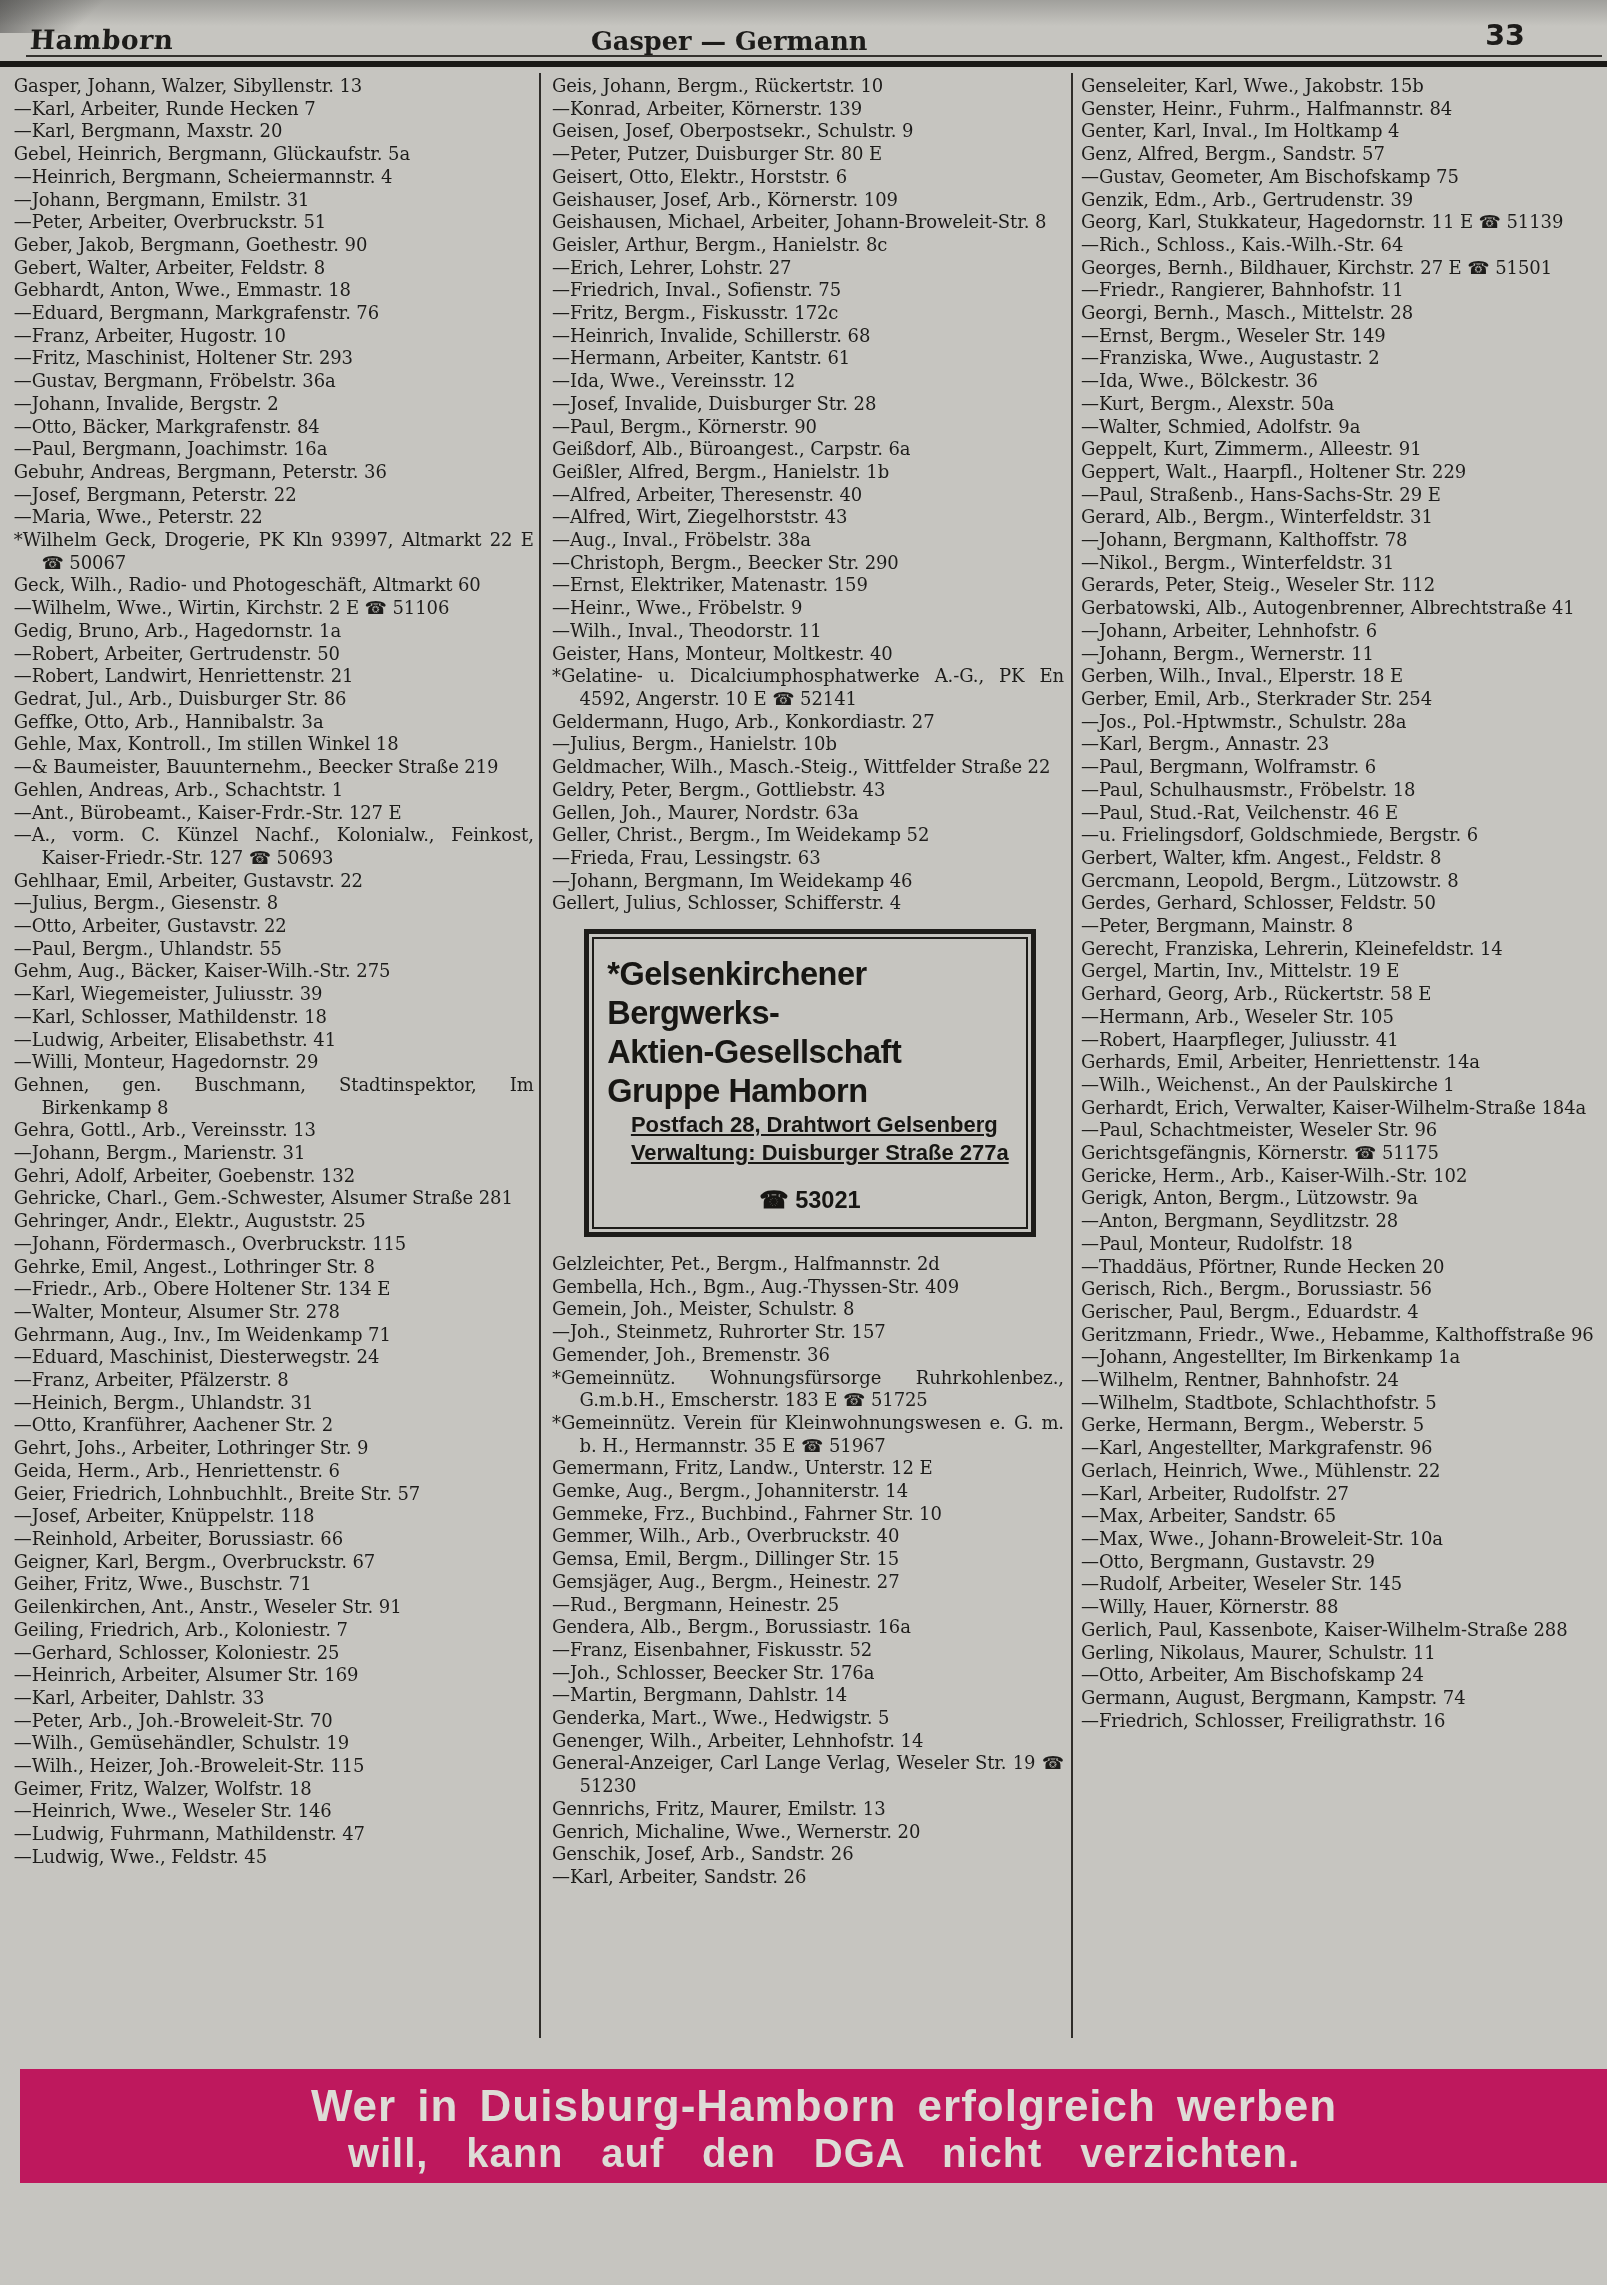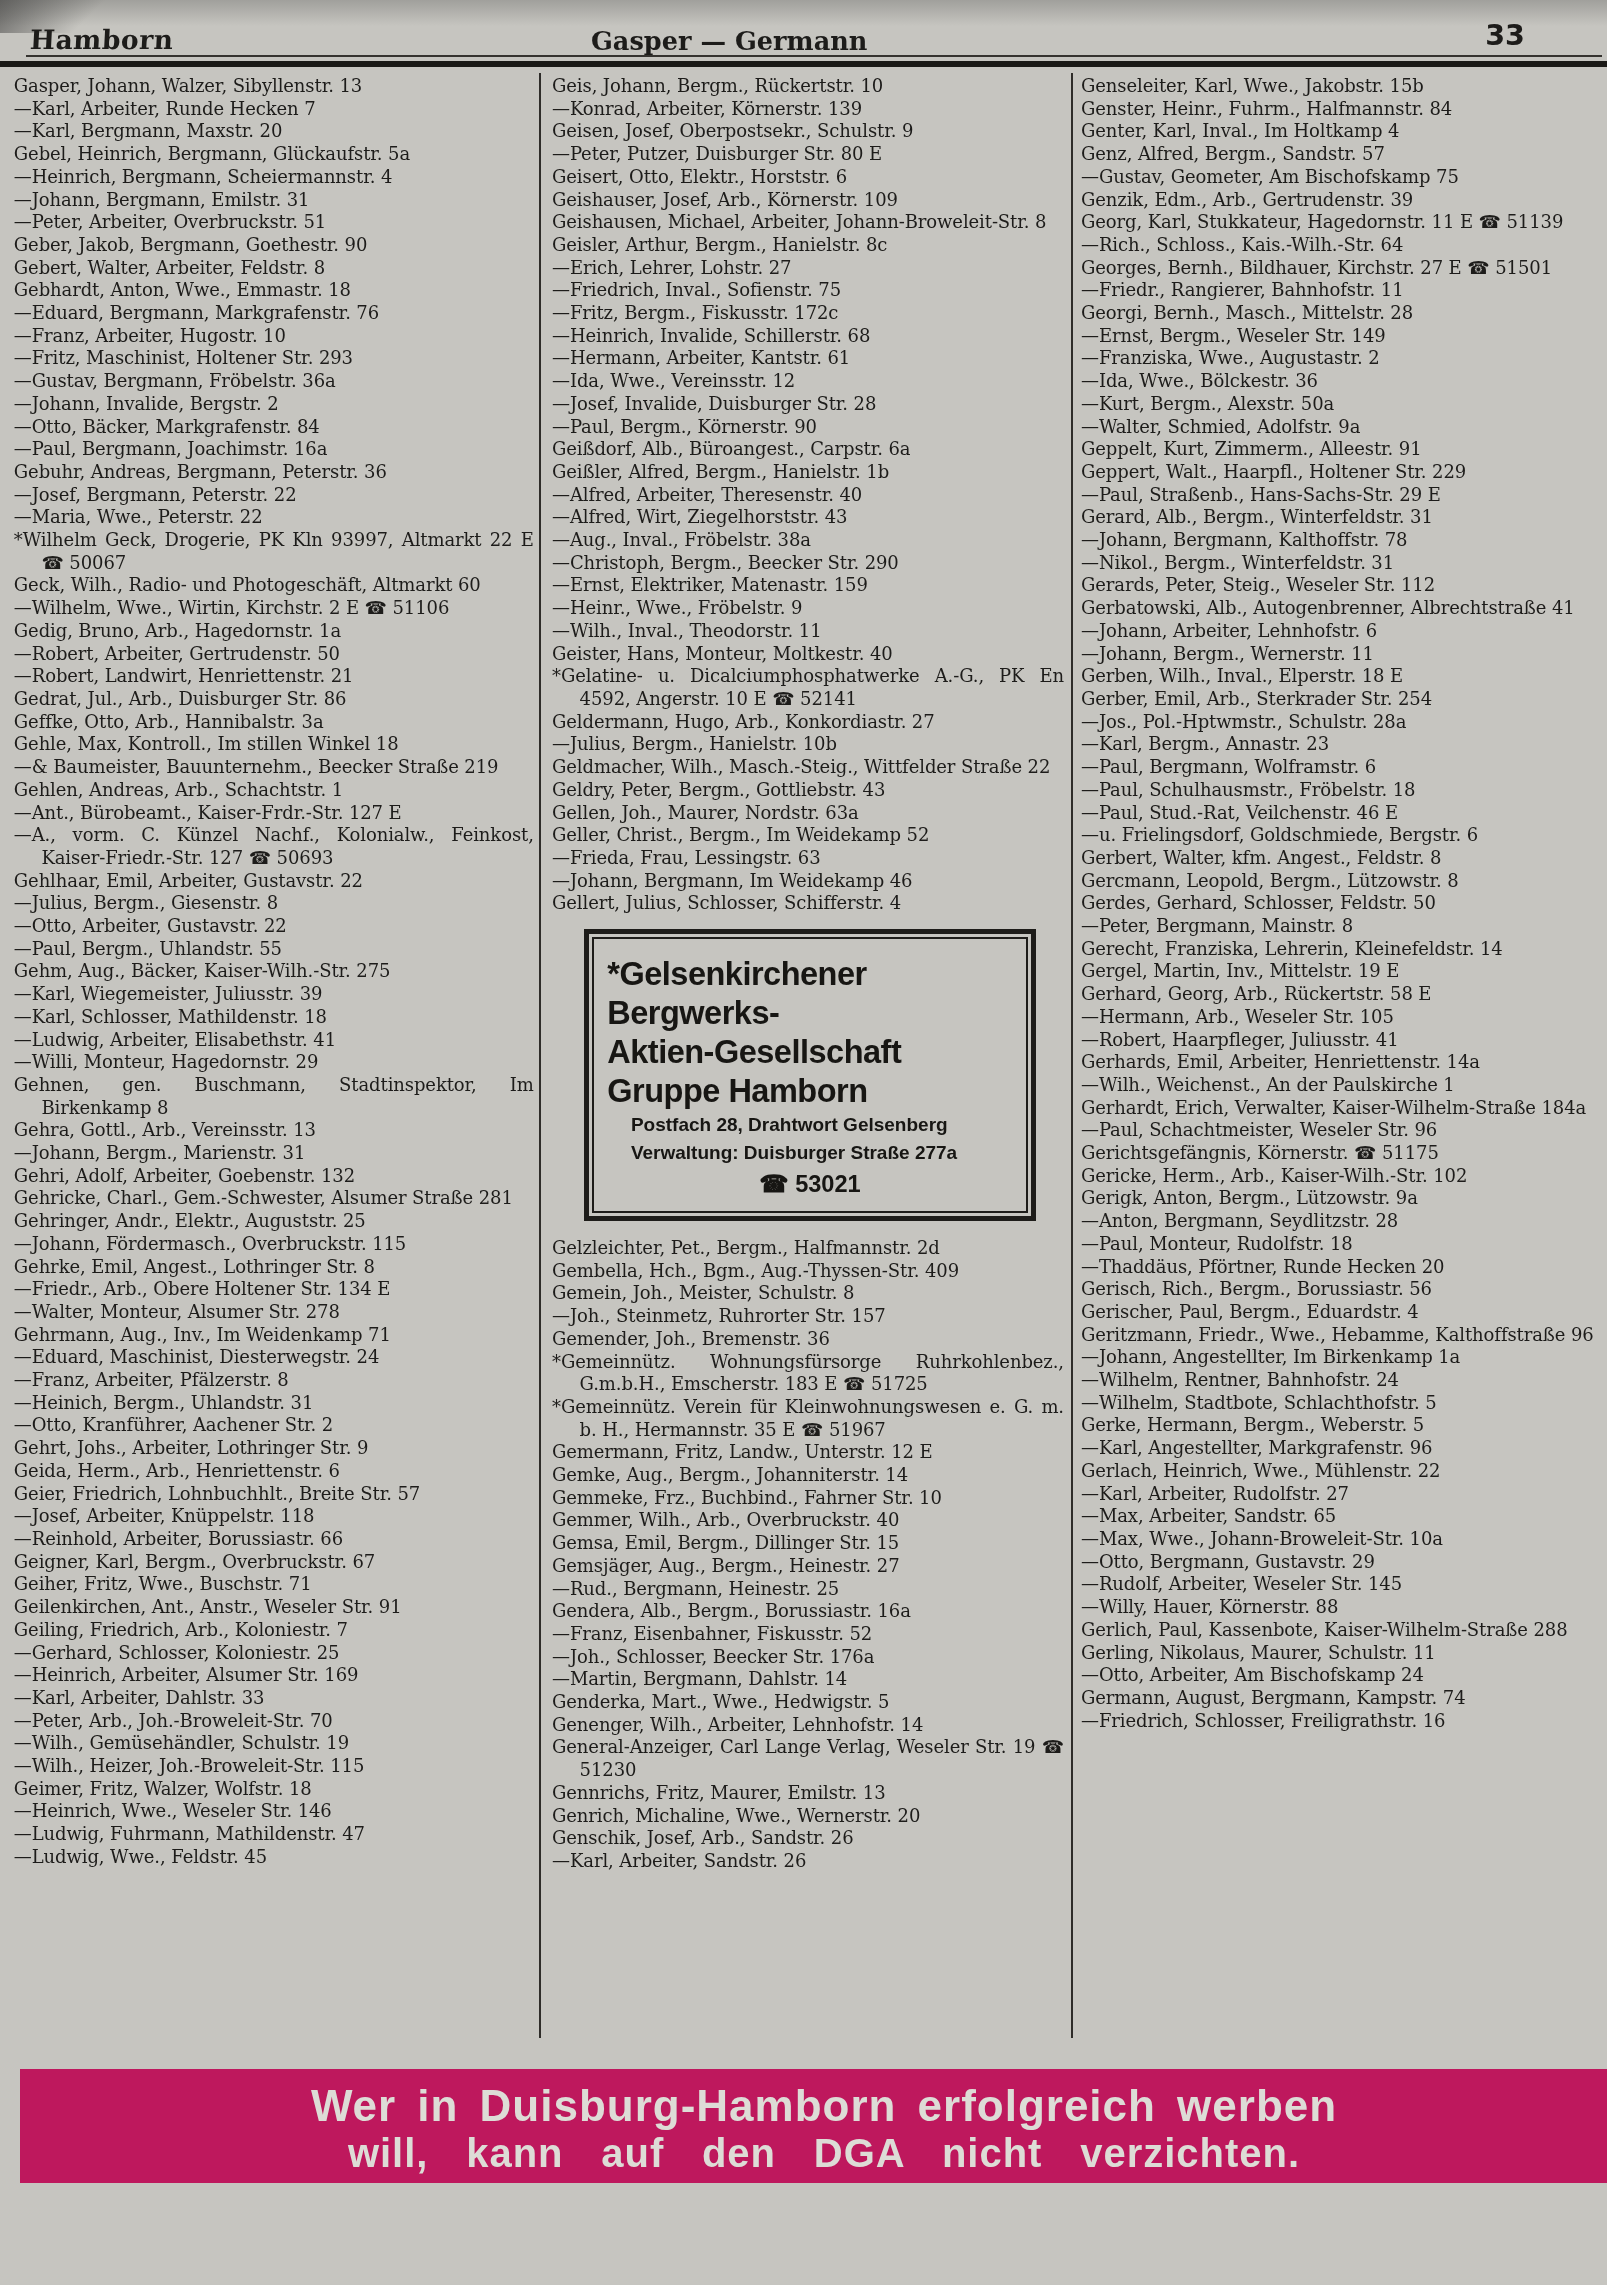--- a/index.html
+++ b/index.html
@@ -37,22 +37,22 @@
 
   .entry{padding-left:27.6px;text-indent:-27.6px;text-align:justify;letter-spacing:-0.1px;}
 
   
   .ad-outer{margin:13.8px 27.6px 15.8px 31.5px;border:5.9px solid #1d1c19;padding:3px;}
   .ad-inner{border:2px solid #1d1c19;padding:15.8px 13.8px 11.8px 13.8px;
     font-family:"Liberation Sans", sans-serif;font-weight:bold;color:#171613;}
   .ad-title-line{text-align:left;font-size:32.5px;line-height:39px;letter-spacing:-0.5px;}
   .ad-zechen{margin-top:9.9px;font-size:22.7px;line-height:28.6px;
     padding-left:37px;text-indent:-37px;text-align:justify;}
-  .ad-line{font-size:19px;line-height:28.6px;padding-left:23.6px;}
-  .ad-phone{font-size:23.6px;line-height:29.6px;text-align:center;margin-top:2px;}
+  .ad-line{font-size:22px;line-height:28.6px;padding-left:23.6px;text-decoration:underline;}
+  .ad-phone{font-size:23.6px;line-height:29.6px;text-align:center;margin-top:18px;}
 
   
   .banner{position:absolute;left:0;top:2069px;width:1608px;height:114px;
     background:#be185d;color:#dddcd6;
     font-family:"Liberation Sans", sans-serif;font-weight:bold;text-align:center;margin-left:20px;}
   .banner-l1{padding-top:11.8px;font-size:44px;letter-spacing:1px;word-spacing:7.9px;}
   .banner-l2{font-size:40px;letter-spacing:1px;word-spacing:25.6px;}
 </style>
 </head>
 <body>

